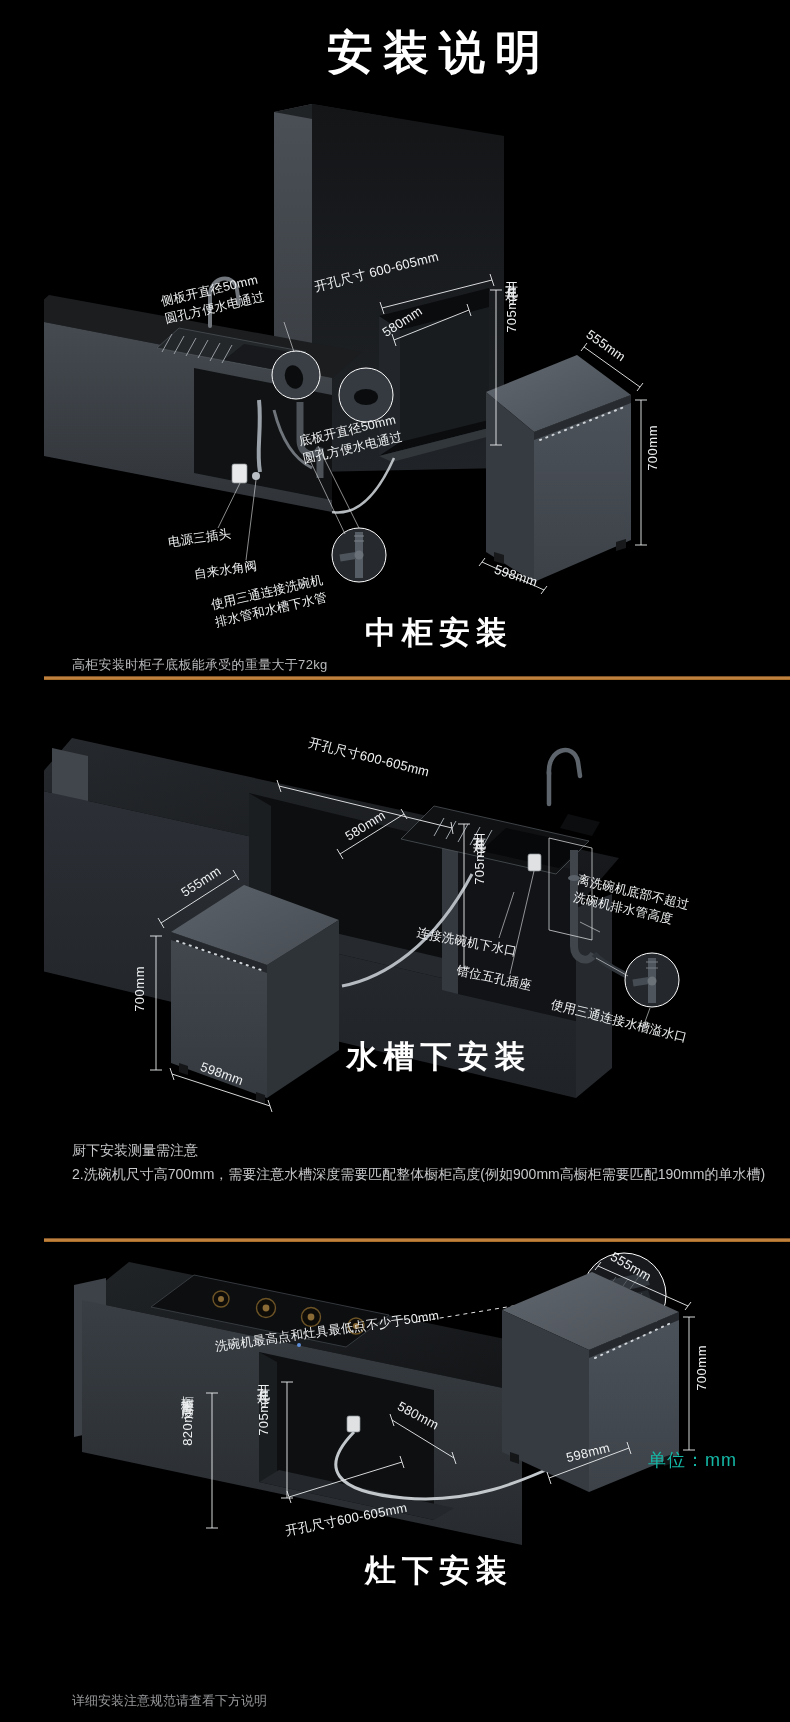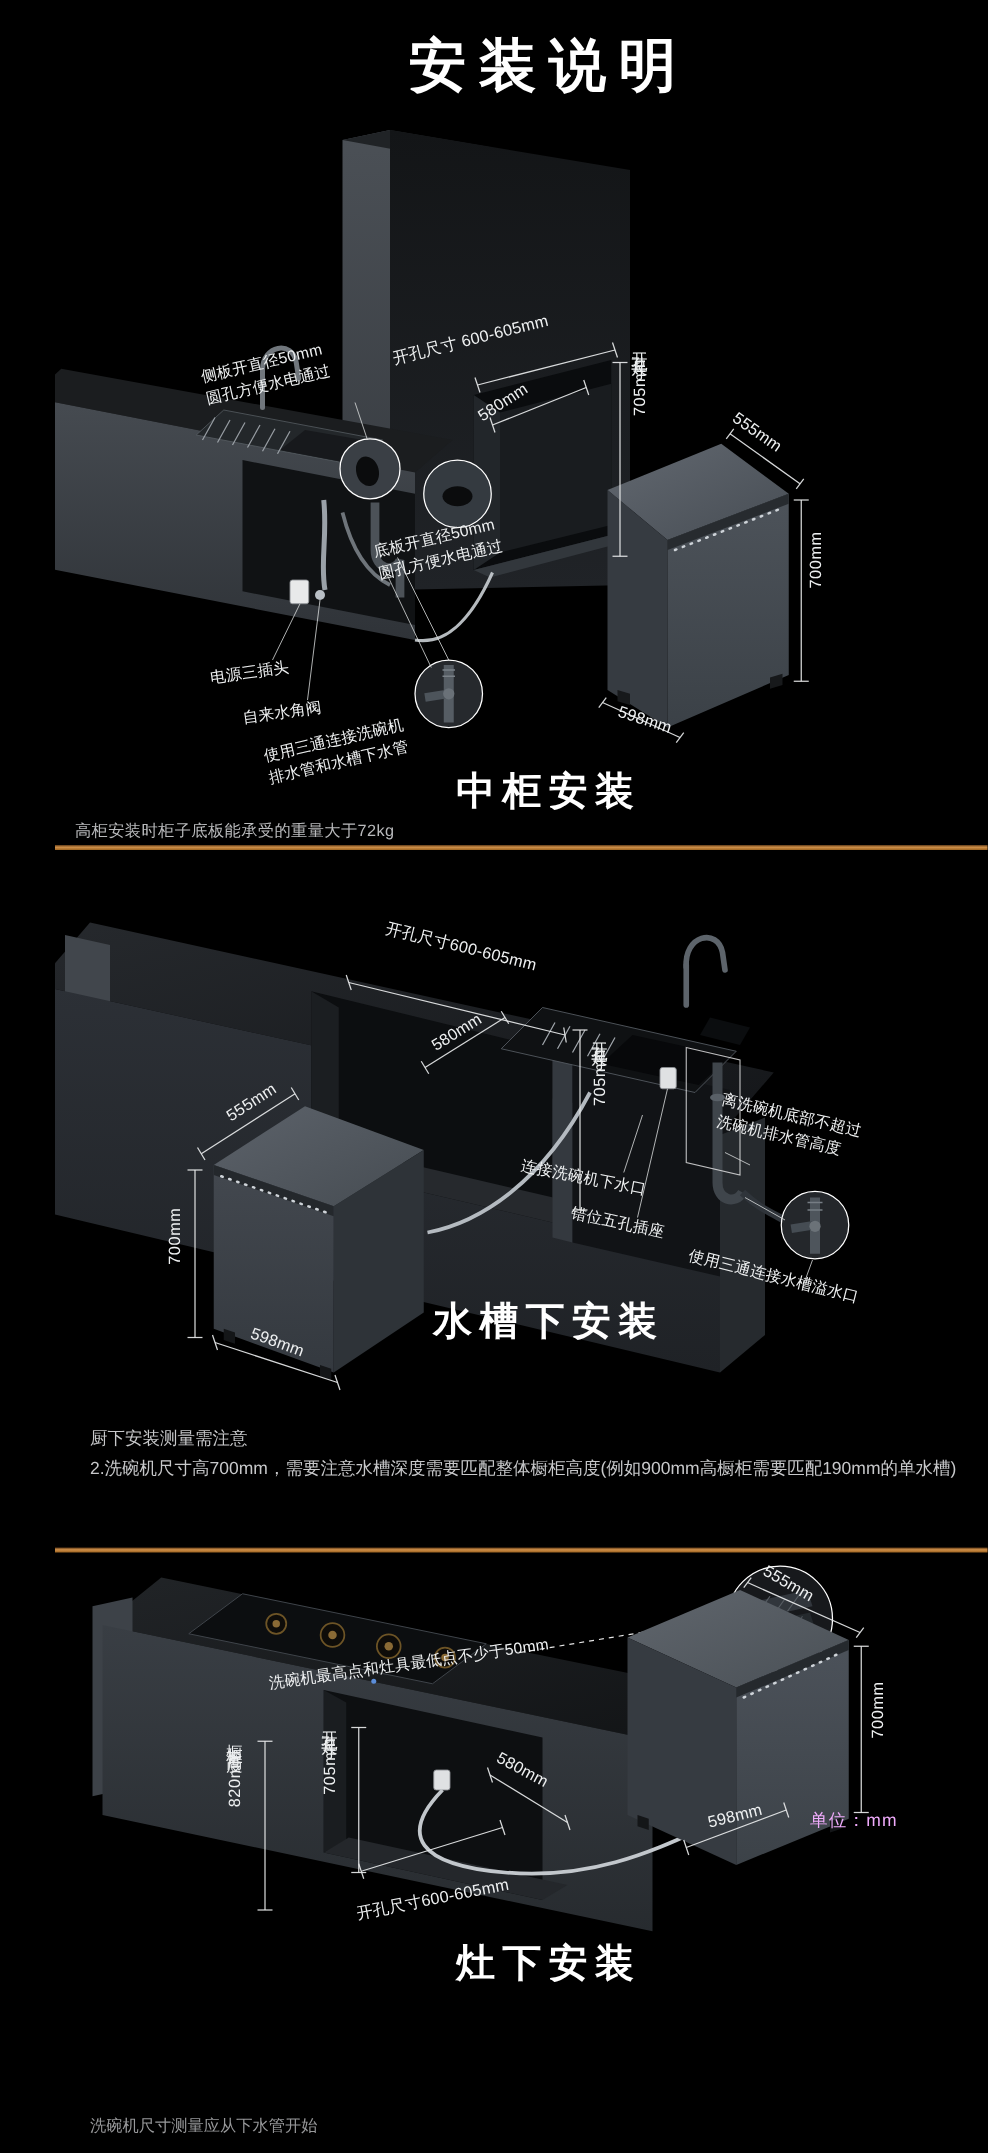--- a/index.html
+++ b/index.html
@@ -7,21 +7,21 @@
           font-family:"Liberation Sans","DejaVu Sans",sans-serif;margin-left:44px;}
   .title{position:absolute;top:22px;left:0;width:100%;margin:0;text-align:center;
          color:#ffffff;font-size:46px;font-weight:700;letter-spacing:10px;}
   .heading{position:absolute;left:0;width:100%;text-align:center;color:#ffffff;
            font-size:31px;font-weight:600;letter-spacing:6px;}
   .divider{position:absolute;left:0;width:100%;height:4px;
            background:linear-gradient(180deg,#5e3a17,#d09049 45%,#9c6320);}
   .note{position:absolute;color:#b9babc;font-size:13px;letter-spacing:.3px;}
   .notes-block{position:absolute;left:28px;width:748px;color:#c7c8ca;font-size:14px;line-height:1.74;}
   .footer-note{position:absolute;color:#97989a;font-size:13px;}
-  .unit{position:absolute;color:#f0abfc;font-size:14px;letter-spacing:1px;}
+  .unit{position:absolute;color:#14b8a6;font-size:18px;letter-spacing:1px;}
   .lbl{position:absolute;color:#eef0f1;font-size:13px;white-space:nowrap;
        transform-origin:center center;letter-spacing:.2px;}
   .lbl.sm{font-size:12.5px;}
   .lbl.two{line-height:1.42;}
   .vdim{position:absolute;display:flex;flex-direction:column;align-items:center;gap:3px;
         color:#eef0f1;font-size:13px;}
   .vzh{writing-mode:vertical-rl;text-orientation:upright;letter-spacing:3px;}
   .vnum{writing-mode:vertical-rl;transform:rotate(180deg);letter-spacing:.5px;}
   svg{position:absolute;left:0;display:block;}
   .dim{stroke:#e8eaeb;stroke-width:1;opacity:.92;}
@@ -161,21 +161,21 @@
     <span>圆孔方便水电通过</span>
   </div>
   <div class="lbl sm" style="left:124px;top:530px;transform:rotate(-8deg)">电源三插头</div>
   <div class="lbl sm" style="left:150px;top:562px;transform:rotate(-8deg)">自来水角阀</div>
   <div class="lbl sm two" style="left:168px;top:584px;transform:rotate(-13deg)">
     <span>使用三通连接洗碗机</span><br>
     <span>排水管和水槽下水管</span>
   </div>
 
   <div class="heading" style="top:612px">中柜安装</div>
-  <div class="note" style="left:16px;top:656px">高柜安装时柜子底板能承受的重量大于72kg</div>
+  <div class="note" style="left:28px;top:656px">高柜安装时柜子底板能承受的重量大于72kg</div>
   <div class="divider" style="top:676px"></div>
 
   <svg style="top:678px" width="790" height="560" viewBox="0 0 790 560">
     <defs>
       <linearGradient id="gt2" x1="0" y1="0" x2="1" y2="1">
         <stop offset="0" stop-color="#26292d"></stop>
           <stop offset="1" stop-color="#141619"></stop>
       </linearGradient>
       <linearGradient id="gf2" x1="0" y1="0" x2="0" y2="1">
         <stop offset="0" stop-color="#2c3036"></stop>
@@ -390,15 +390,15 @@
   <div class="lbl" style="left:352px;top:1408px;transform:rotate(28deg)">580mm</div>
   <div class="lbl" style="left:240px;top:1508px;width:150px;transform:rotate(-11deg)">开孔尺寸600-605mm</div>
   <div class="lbl" style="left:545px;top:1259px;width:84px;text-align:center;transform:rotate(30deg)">555mm</div>
   <div class="vdim" style="left:650px;top:1345px">
     <span class="vnum">700mm</span>
   </div>
   <div class="lbl" style="left:504px;top:1445px;width:80px;text-align:center;transform:rotate(-14deg)">598mm</div>
   <div class="unit" style="left:604px;top:1448px">单位：mm</div>
 
   <div class="heading" style="top:1550px">灶下安装</div>
-  <div class="footer-note" style="left:28px;top:1692px">洗碗机尺寸测量应从下水管开始</div>
+  <div class="footer-note" style="left:28px;top:1692px">详细安装注意规范请查看下方说明</div>
 
 </div>
 
 </body></html>

